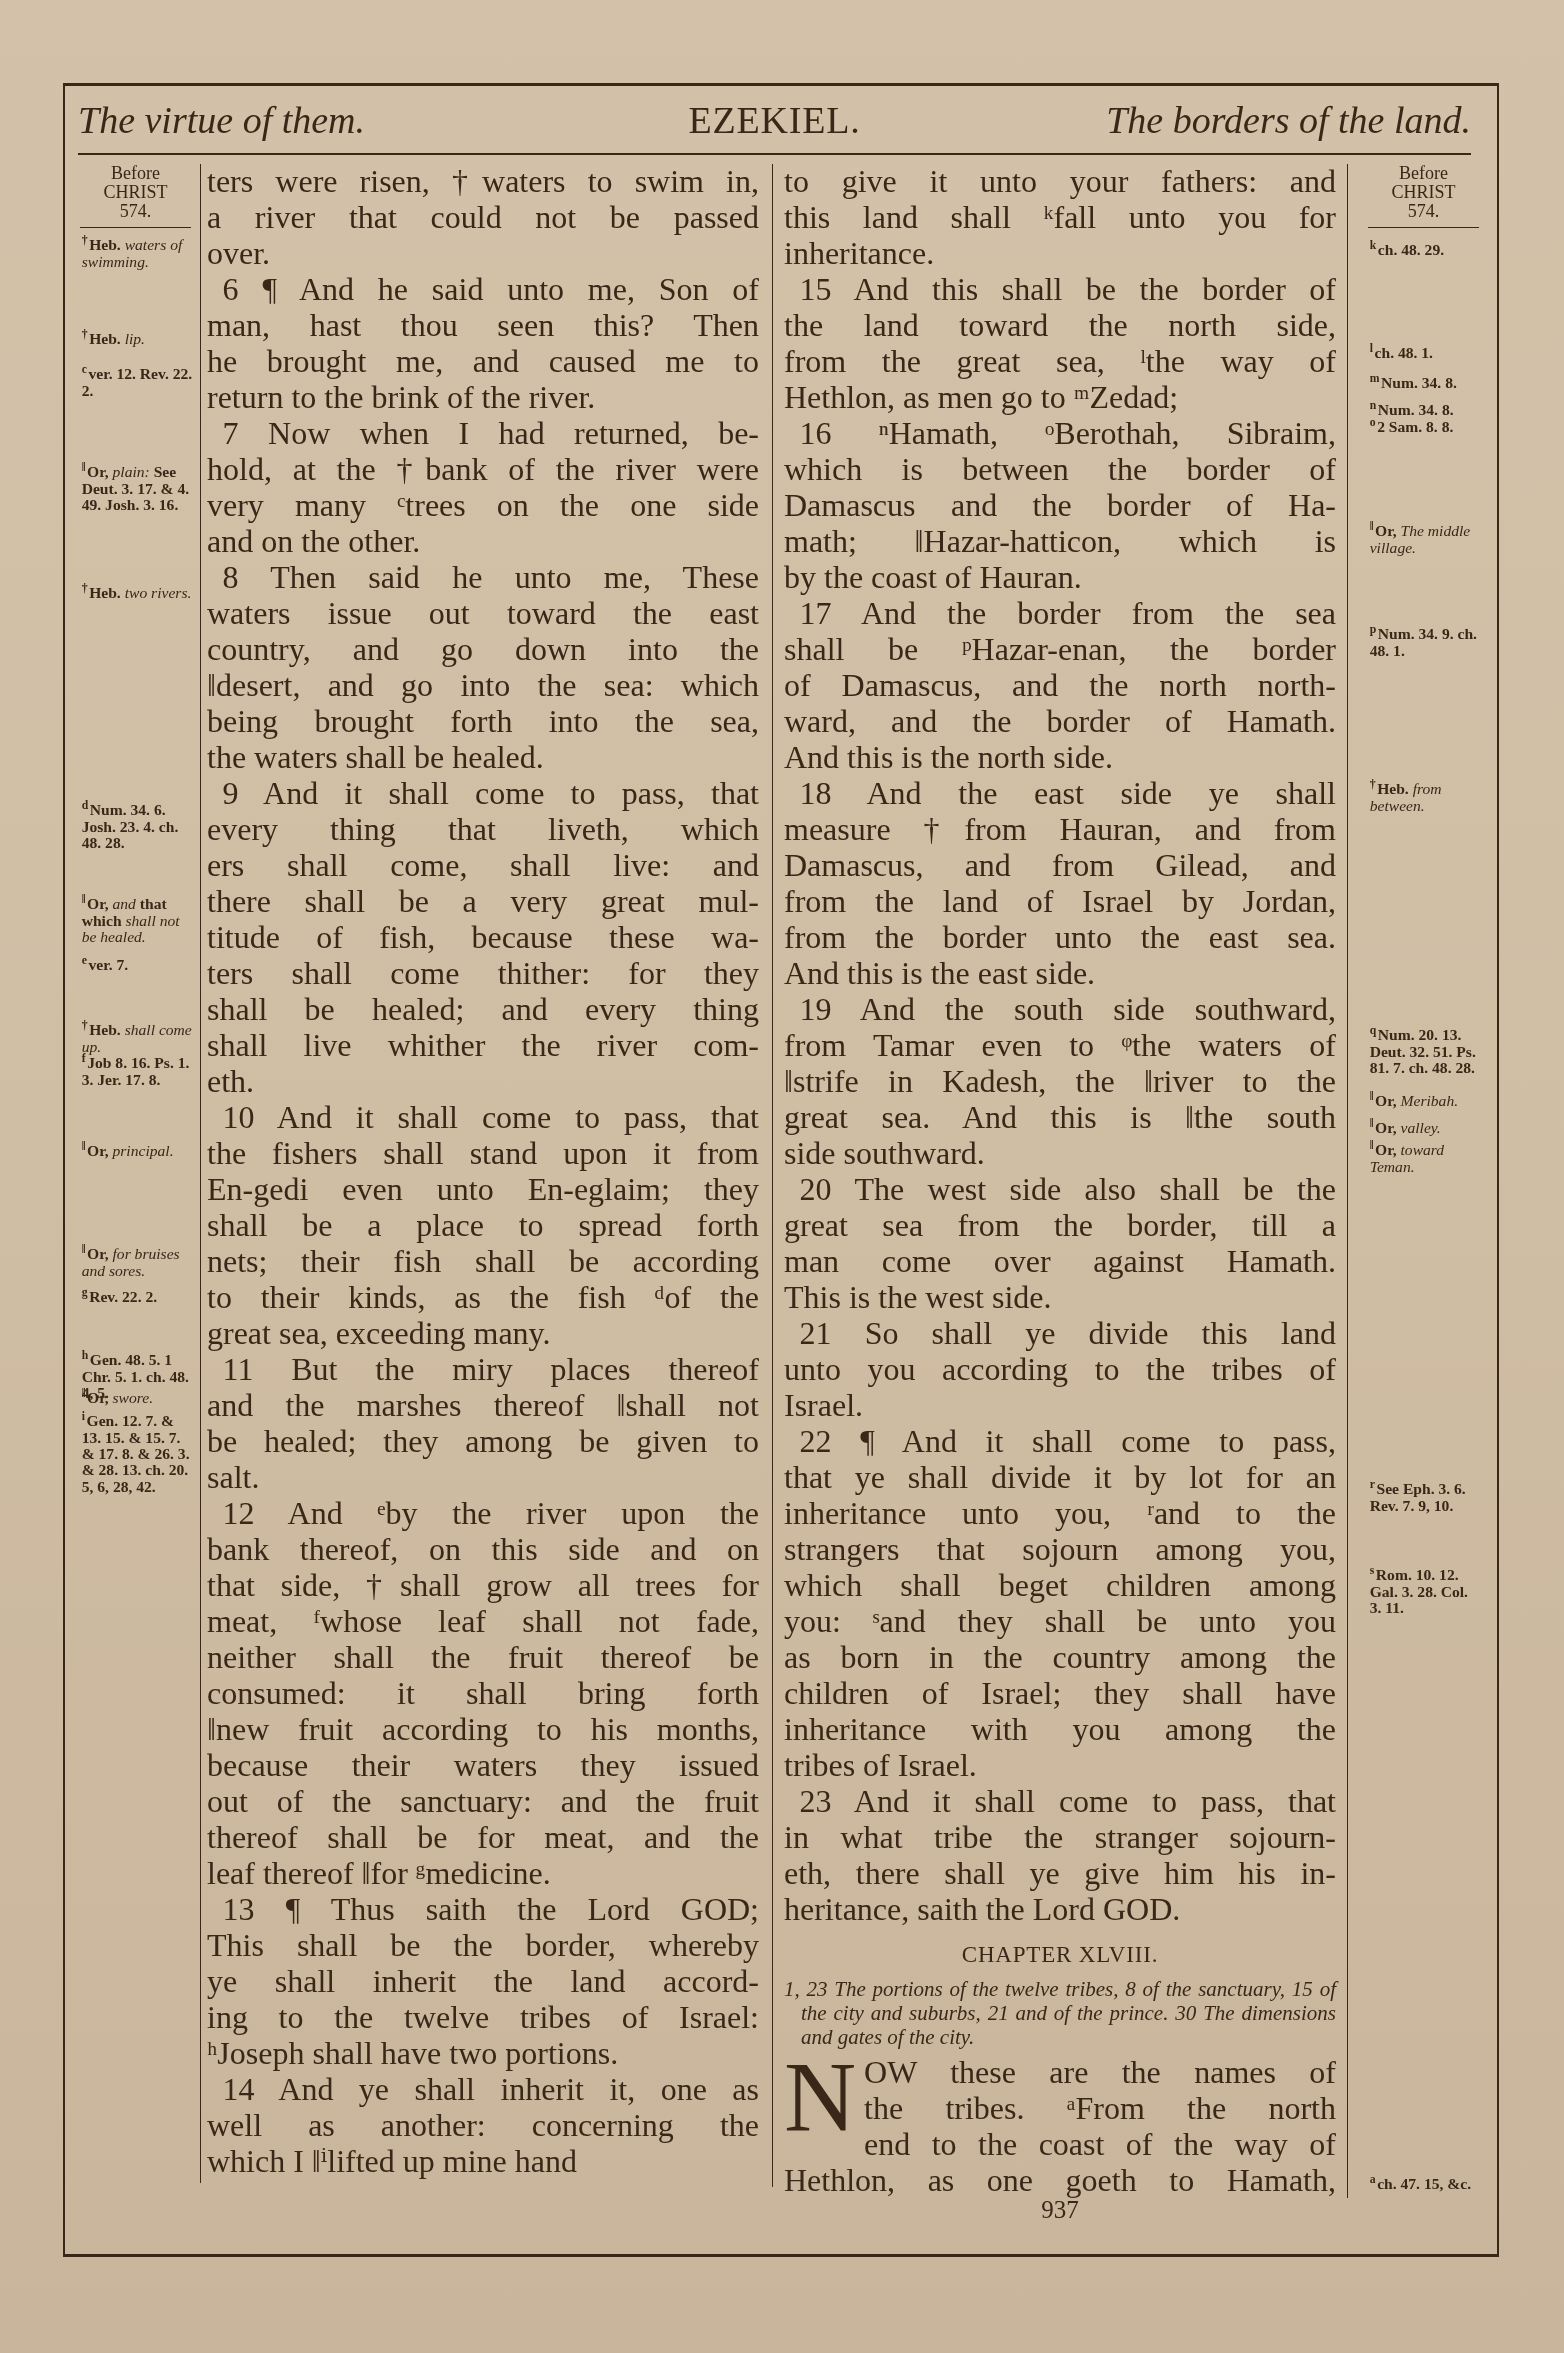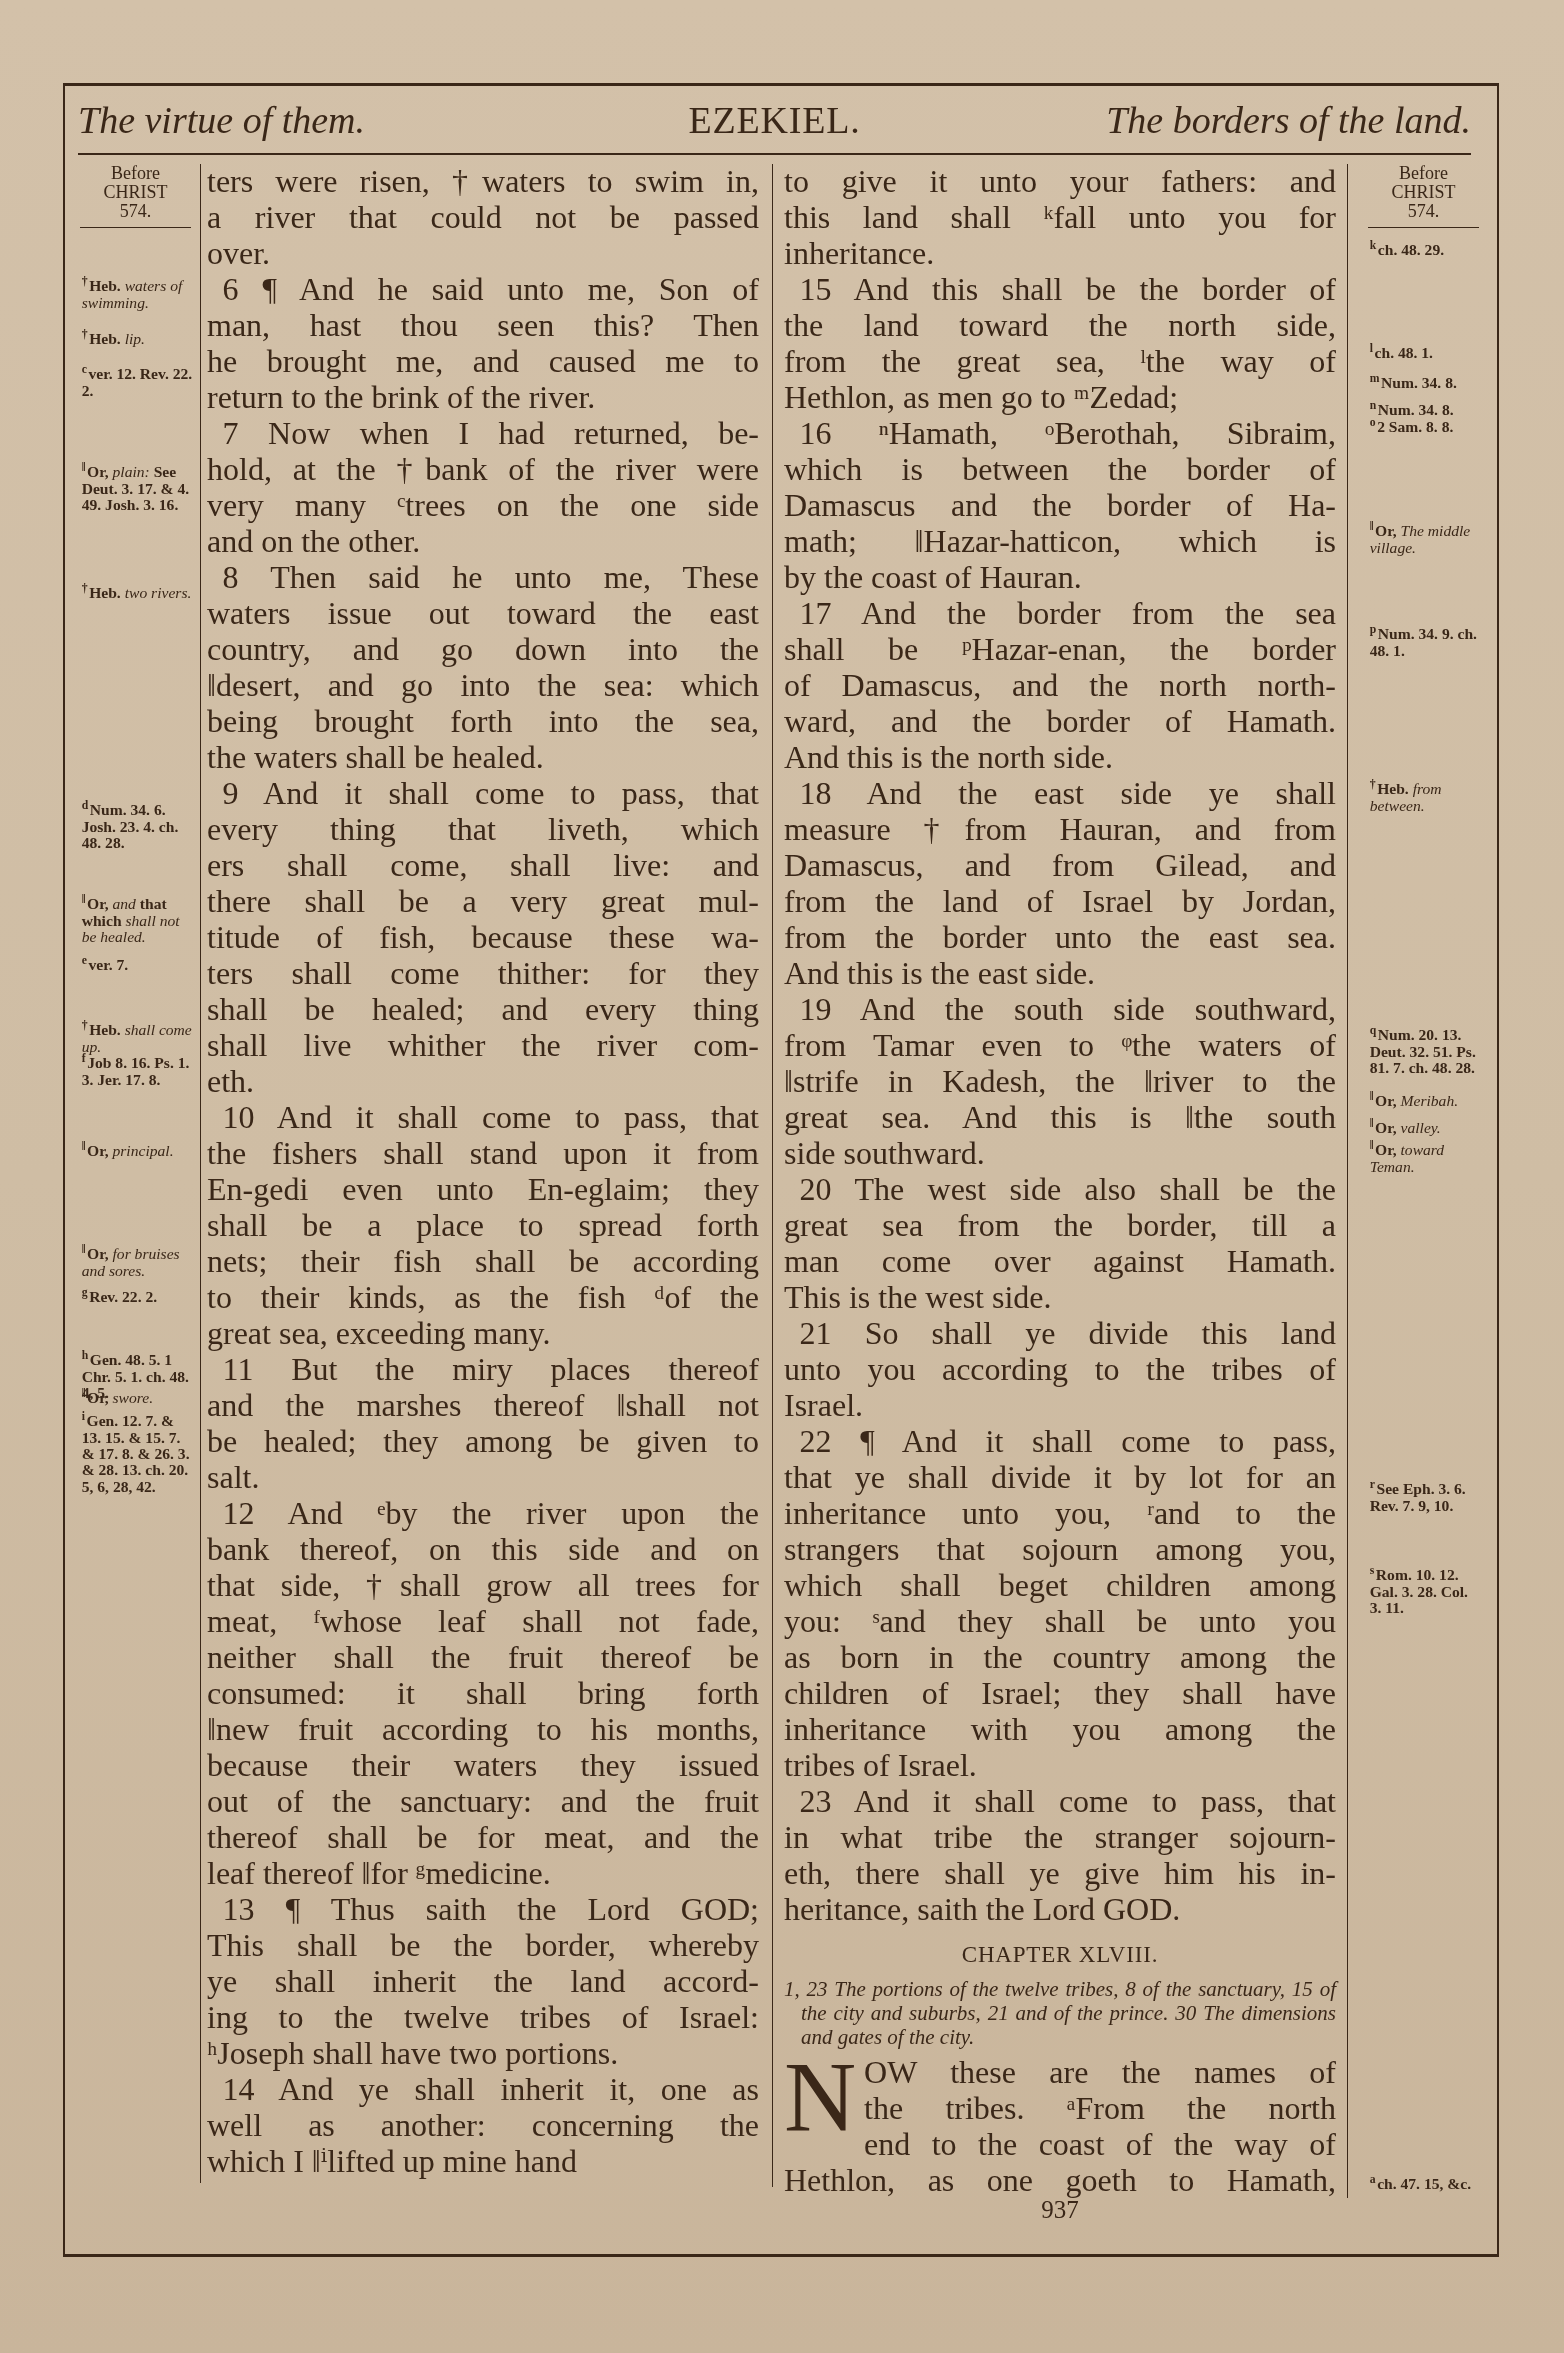--- a/index.html
+++ b/index.html
@@ -75,21 +75,21 @@
 <div class="col-rule" style="left:1347px; top:164px; height:2034px;"></div>
 
 <div class="margin left">
   <div class="bc">
     <div>Before</div>
     <div>CHRIST</div>
     <div>574.</div>
   </div>
   <div class="bc-rule"></div>
   <div id="lm-notes" style="position: relative;">
-      <div class="note" style="top: 0px; margin-top: 41px;"><span class="sym">†</span><span>Heb. </span><i>waters of swimming.</i></div>
+      <div class="note" style="top: 0px;"><span class="sym">†</span><span>Heb. </span><i>waters of swimming.</i></div>
       <div class="note" style="top: 94px;"><span class="sym">†</span><span>Heb. </span><i>lip.</i></div>
       <div class="note" style="top: 129px;"><span class="sym">c</span><span>ver. 12. Rev. 22. 2. </span></div>
       <div class="note" style="top: 227px;"><span class="sym">‖</span><span>Or, </span><i>plain:</i><span> See Deut. 3. 17. &amp; 4. 49. Josh. 3. 16. </span></div>
       <div class="note" style="top: 348px;"><span class="sym">†</span><span>Heb. </span><i>two rivers.</i></div>
       <div class="note" style="top: 565px;"><span class="sym">d</span><span>Num. 34. 6. Josh. 23. 4. ch. 48. 28. </span></div>
       <div class="note" style="top: 659px;"><span class="sym">‖</span><span>Or, </span><i>and</i><span> that which </span><i>shall not be healed.</i></div>
       <div class="note" style="top: 720px;"><span class="sym">e</span><span>ver. 7. </span></div>
       <div class="note" style="top: 785px;"><span class="sym">†</span><span>Heb. </span><i>shall come up.</i></div>
       <div class="note" style="top: 818px;"><span class="sym">f</span><span>Job 8. 16. Ps. 1. 3. Jer. 17. 8. </span></div>
       <div class="note" style="top: 906px;"><span class="sym">‖</span><span>Or, </span><i>principal.</i></div>

